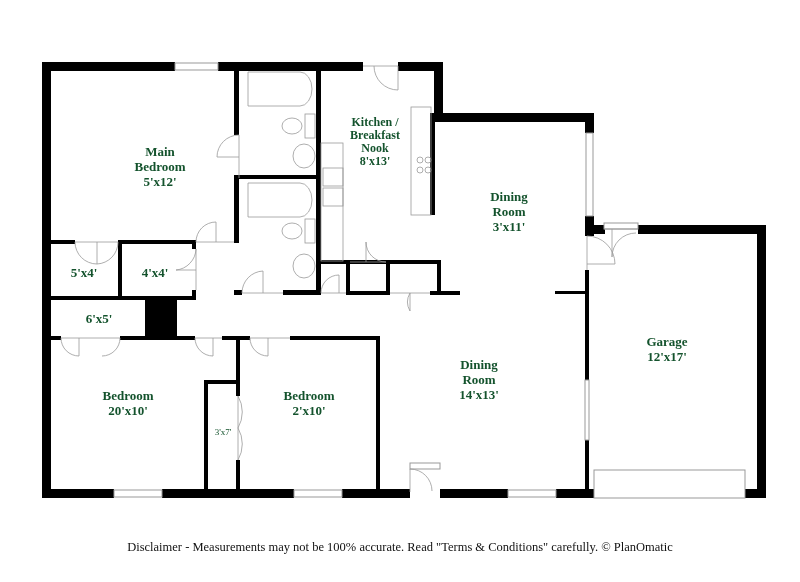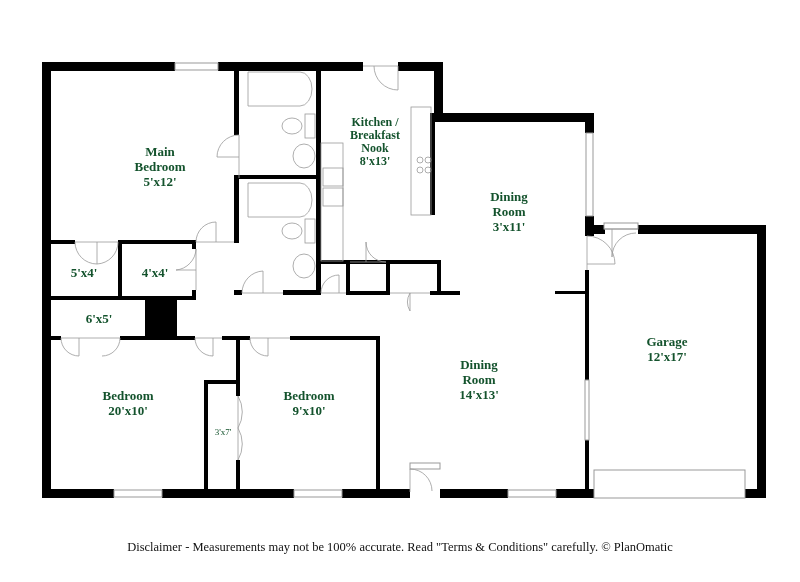--- a/index.html
+++ b/index.html
@@ -157,21 +157,21 @@
 </div>
 <div class="lbl" style="left:99px;top:311px;">
   <span>6'x5'</span>
 </div>
 <div class="lbl" style="left:128px;top:388px;">
   <span>Bedroom</span>
   <span>20'x10'</span>
 </div>
 <div class="lbl" style="left:309px;top:388px;">
   <span>Bedroom</span>
-  <span>9'x10'</span>
+  <span>2'x10'</span>
 </div>
 <div class="lbl small" style="left:223px;top:427px;">
   <span>3'x7'</span>
 </div>
 <div class="lbl" style="left:479px;top:357px;">
   <span>Dining</span>
   <span>Room</span>
   <span>14'x13'</span>
 </div>
 <div class="lbl" style="left:667px;top:334px;">

